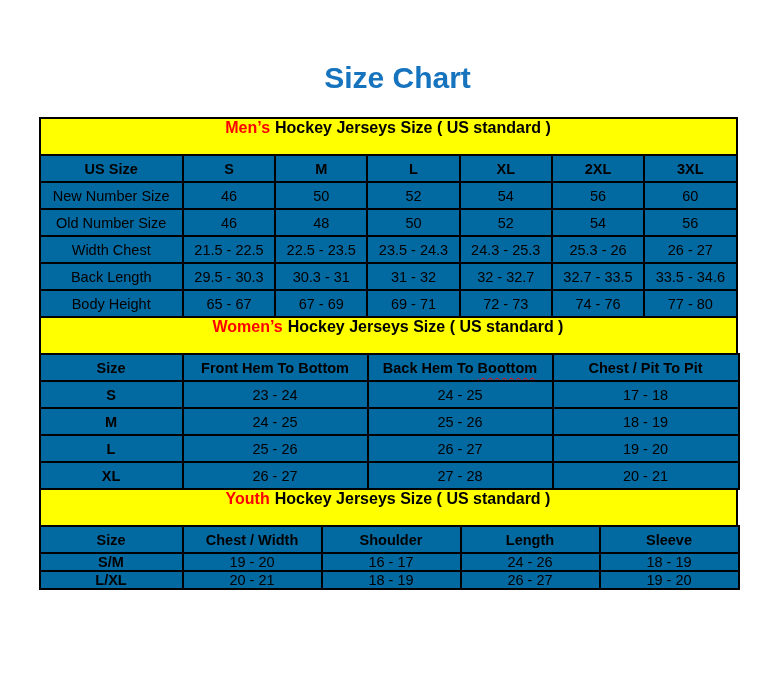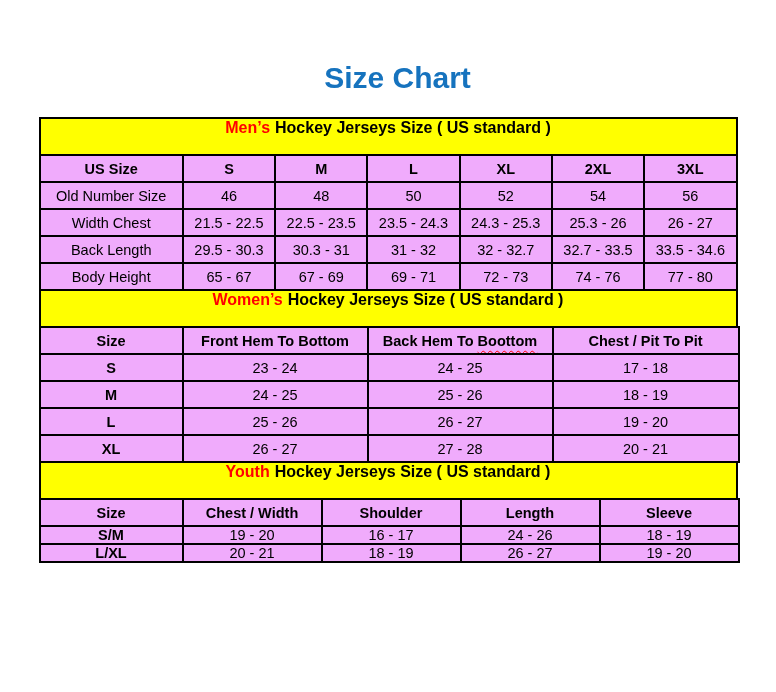--- a/index.html
+++ b/index.html
@@ -36,21 +36,21 @@
     align-items: flex-start;
     justify-content: center;
     font-weight: bold;
     font-size: 16px;
   }
   .banner .hl { color: #ff0000; margin-right: 5px; }
   table.szt {
     border-collapse: collapse;
     table-layout: fixed;
     width: 699px;
-    background: #f0abfc;
+    background: #0369a1;
   }
   table.szt th, table.szt td {
     border: 2px solid #000000;
     text-align: center;
     vertical-align: middle;
     font-size: 14.5px;
     height: 27px;
     padding: 0 2px;
     font-weight: normal;
     white-space: nowrap;
@@ -92,20 +92,29 @@
     </colgroup>
     <tbody>
         <tr>
       <th>US Size</th>
       <th>S</th>
       <th>M</th>
       <th>L</th>
       <th>XL</th>
       <th>2XL</th>
       <th>3XL</th>
+    </tr>
+    <tr>
+      <td>New Number Size</td>
+      <td>46</td>
+      <td>50</td>
+      <td>52</td>
+      <td>54</td>
+      <td>56</td>
+      <td>60</td>
     </tr>
     <tr>
       <td>Old Number Size</td>
       <td>46</td>
       <td>48</td>
       <td>50</td>
       <td>52</td>
       <td>54</td>
       <td>56</td>
     </tr>

